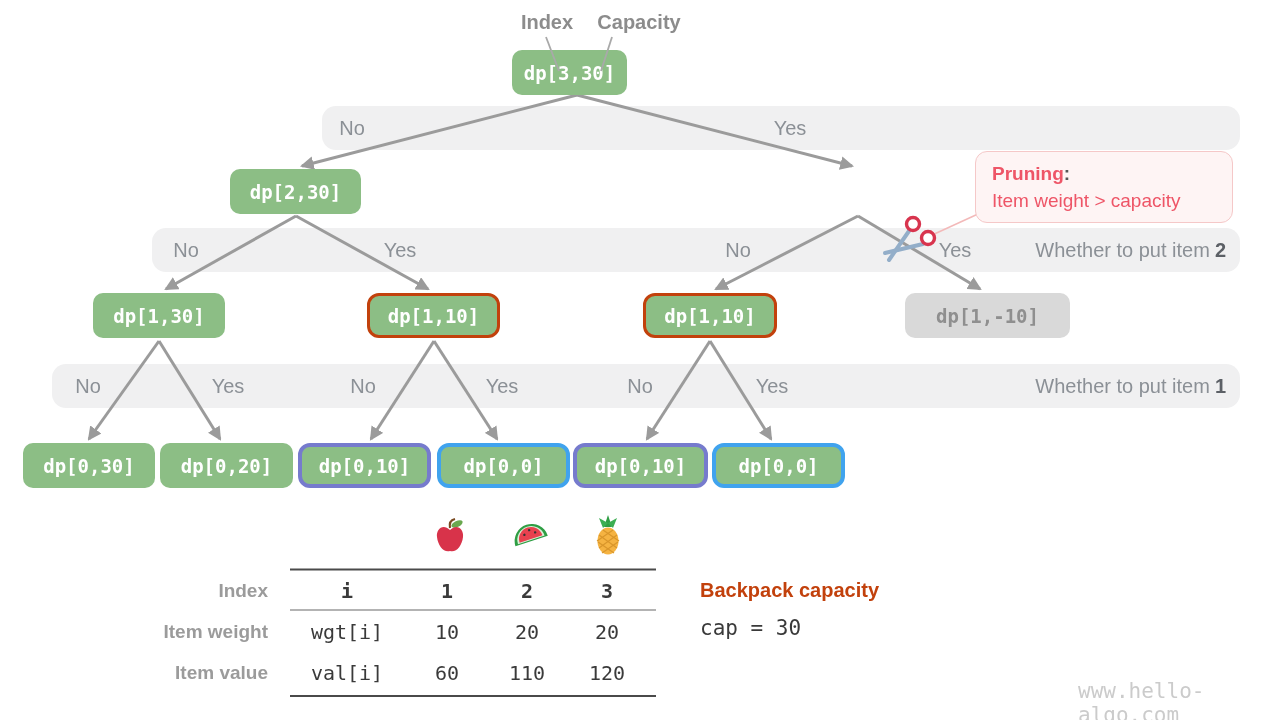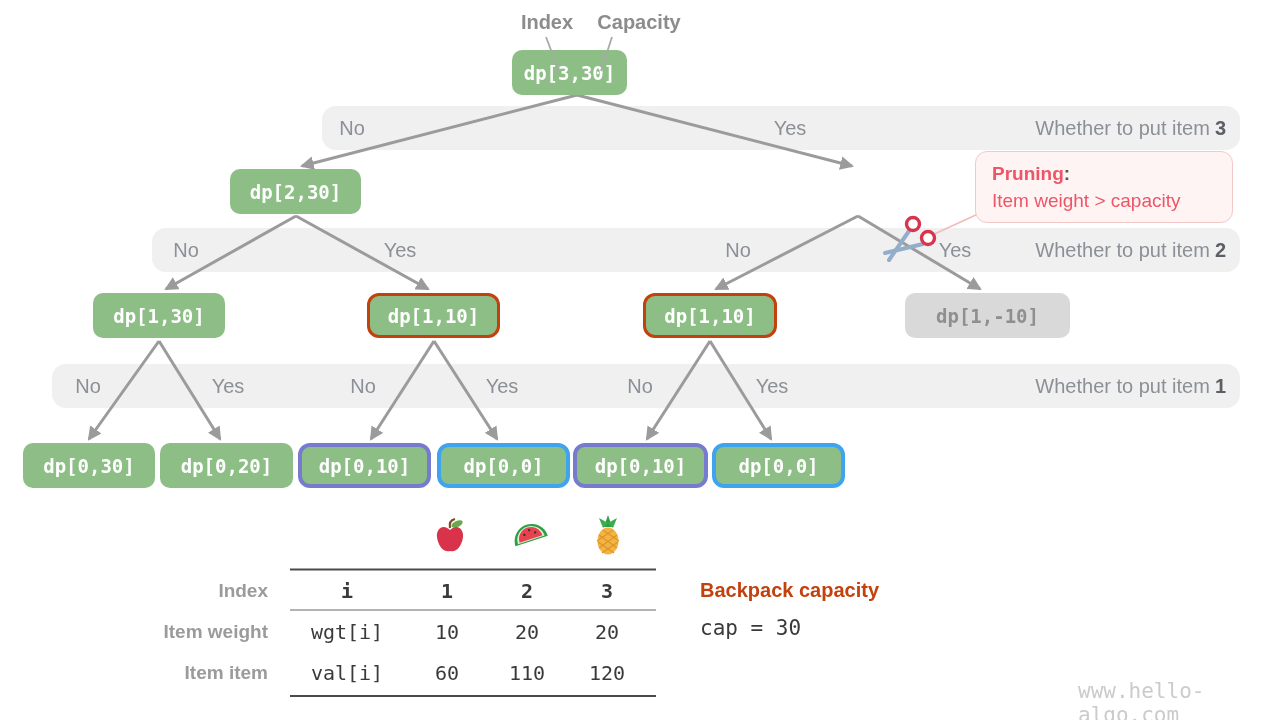--- a/index.html
+++ b/index.html
@@ -48,21 +48,20 @@
 <body>
 
 <div class="canvas">
 
   <div class="hdr-label" style="left:547px;top:11px;">Index</div>
   <div class="hdr-label" style="left:639px;top:11px;">Capacity</div>
 
   <div class="band" style="left:322px;top:106px;width:918px;">
     <span class="decision" style="left:30px;">No</span>
     <span class="decision" style="left:468px;">Yes</span>
-    <span class="question"><span>Whether to put item</span><b>3</b></span>
   </div>
   <div class="band" style="left:152px;top:228px;width:1088px;">
     <span class="decision" style="left:34px;">No</span>
     <span class="decision" style="left:248px;">Yes</span>
     <span class="decision" style="left:586px;">No</span>
     <span class="decision" style="left:803px;">Yes</span>
     <span class="question"><span>Whether to put item</span><b>2</b></span>
   </div>
   <div class="band" style="left:52px;top:364px;width:1188px;">
     <span class="decision" style="left:36px;">No</span>
@@ -159,21 +158,21 @@
         <path d="M6 28 L22 39"></path>
         <path d="M11 16 L27 27"></path>
       <path d="M25 21 L7 34"></path>
         <path d="M26 28 L10 39"></path>
         <path d="M21 16 L5 27"></path>
     </g>
   </svg>
 
   <div class="rowlabel" style="top:580px;">Index</div>
   <div class="rowlabel" style="top:621px;">Item weight</div>
-  <div class="rowlabel" style="top:662px;">Item item</div>
+  <div class="rowlabel" style="top:662px;">Item value</div>
 
   <span class="tcell b" style="left:347px;top:579px;">i</span>
   <span class="tcell b" style="left:447px;top:579px;">1</span>
   <span class="tcell b" style="left:527px;top:579px;">2</span>
   <span class="tcell b" style="left:607px;top:579px;">3</span>
 
   <span class="tcell" style="left:347px;top:620px;">wgt[i]</span>
   <span class="tcell" style="left:447px;top:620px;">10</span>
   <span class="tcell" style="left:527px;top:620px;">20</span>
   <span class="tcell" style="left:607px;top:620px;">20</span>

